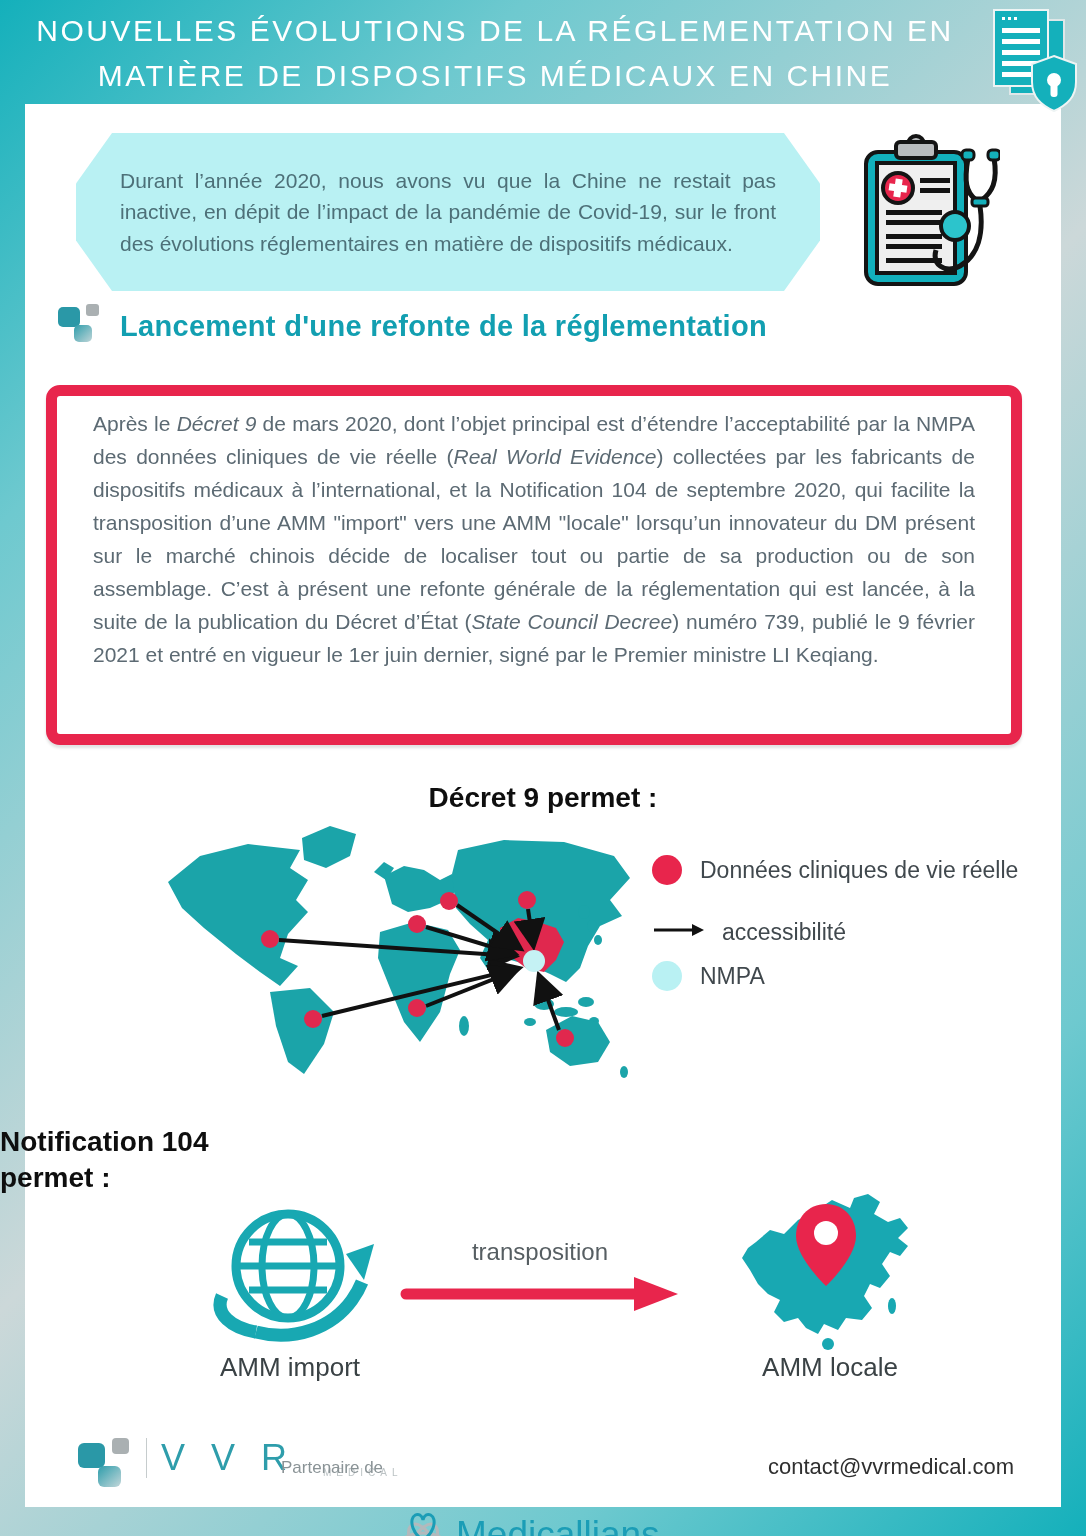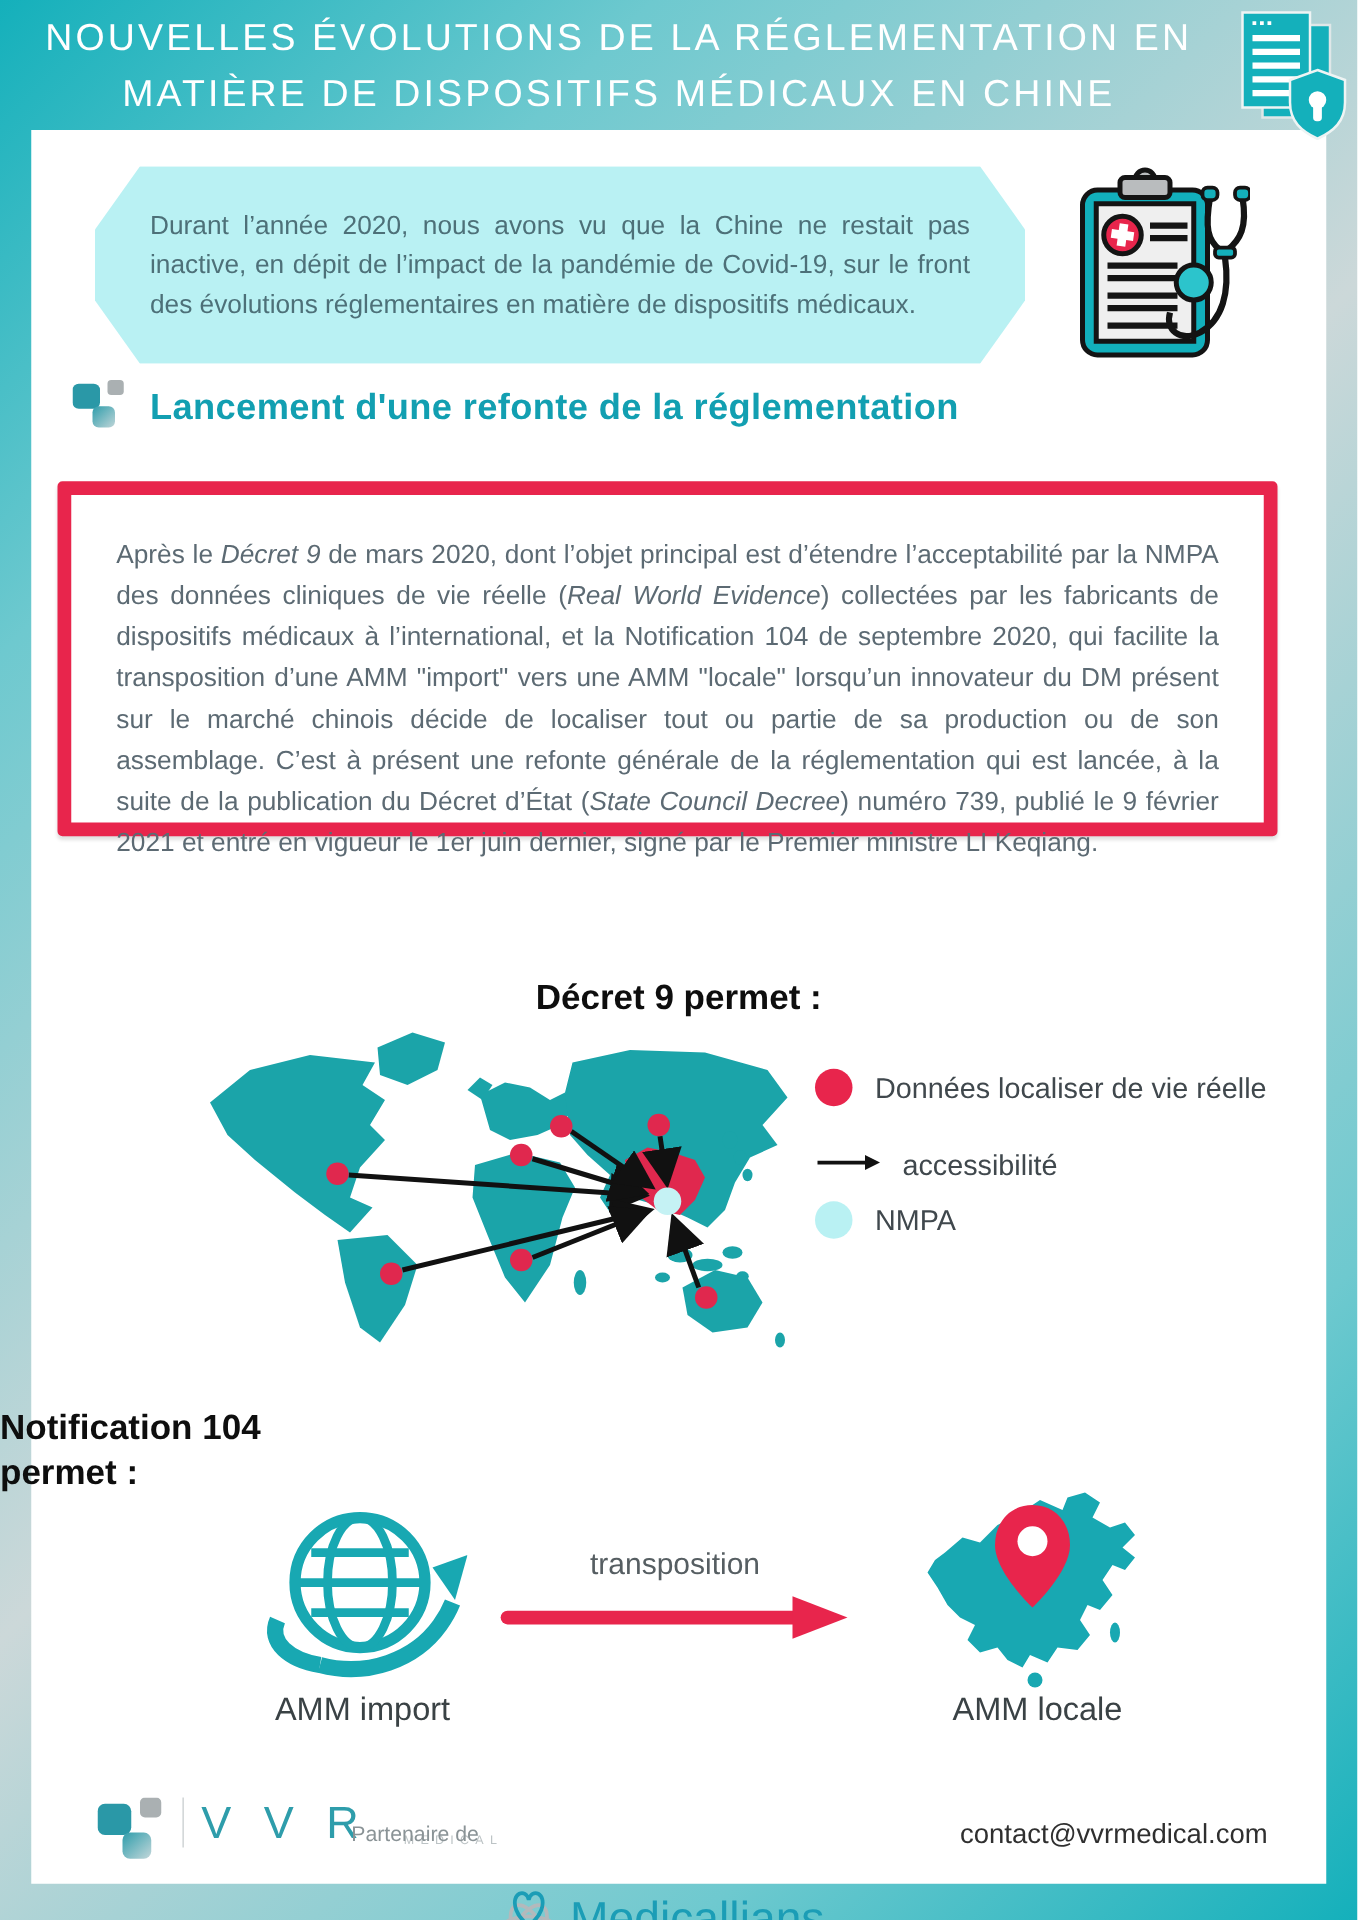--- a/index.html
+++ b/index.html
@@ -18,22 +18,22 @@
       clip-path:polygon(36px 0%,calc(100% - 36px) 0%,100% 32%,100% 68%,calc(100% - 36px) 100%,36px 100%,0% 68%,0% 32%);
       display:flex;align-items:center;box-sizing:border-box;padding:6px 44px;}
   .intro-text{color:#4d7078;font-size:21px;font-weight:500;line-height:1.5;text-align:justify;}
   .clipboard-icon{position:absolute;left:860px;top:130px;}
 
   
   .section-heading{position:absolute;left:58px;top:304px;display:flex;align-items:center;gap:16px;}
   .section-title{color:#129fb1;font-size:29px;font-weight:700;letter-spacing:0.3px;}
 
   
-  .decree-box{position:absolute;left:46px;top:385px;width:976px;height:284px;box-sizing:border-box;
-      border:11px solid #e8254c;border-radius:4px;background:#ffffff;padding:32px 36px 0 36px;
+  .decree-box{position:absolute;left:46px;top:385px;width:976px;height:360px;box-sizing:border-box;
+      border:11px solid #e8254c;border-radius:14px;background:#ffffff;padding:12px 36px 0 36px;
       box-shadow:0 3px 3px rgba(0,0,0,0.12);}
   .decree-paragraph{color:#5c6a73;font-size:21px;line-height:1.57;text-align:justify;}
   .decree-paragraph .it{font-style:italic;}
 
   
   .decret9-title{position:absolute;left:0;top:782px;width:1086px;text-align:center;
       font-size:28px;font-weight:700;color:#0e0e0e;}
   .world-map{position:absolute;left:152px;top:816px;}
   .legend{position:absolute;left:652px;top:848px;}
   .legend-row{display:flex;align-items:center;gap:18px;height:44px;}
@@ -188,21 +188,21 @@
         <circle cx="265" cy="192" r="9"></circle>
         <circle cx="413" cy="222" r="9"></circle>
       </g>
       <circle cx="382" cy="145" r="11" fill="#c5f2f4"></circle>
     </svg>
   </div>
 
   <div class="legend">
     <div class="legend-row">
       <span class="legend-dot" style="background:#e8254c;"></span>
-      <span class="legend-label">Données localiser de vie réelle</span>
+      <span class="legend-label">Données cliniques de vie réelle</span>
     </div>
     <div class="legend-row arrow-row">
       <span>
         <svg width="52" height="16" viewBox="0 0 52 16">
           <line x1="2" y1="8" x2="42" y2="8" stroke="#111111" stroke-width="3"></line>
           <path d="M40,2 L52,8 L40,14 Z" fill="#111111"></path>
         </svg>
       </span>
       <span class="legend-label">accessibilité</span>
     </div>

